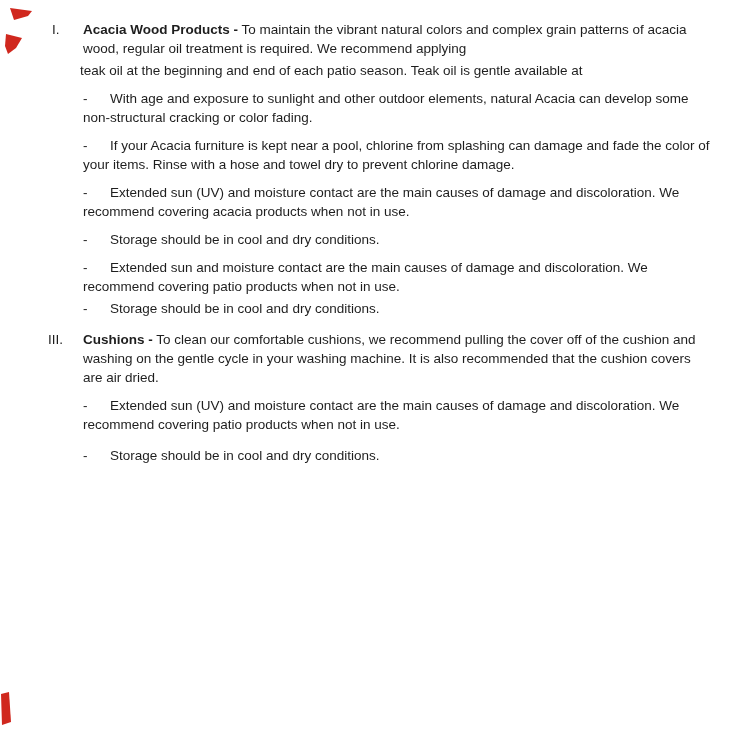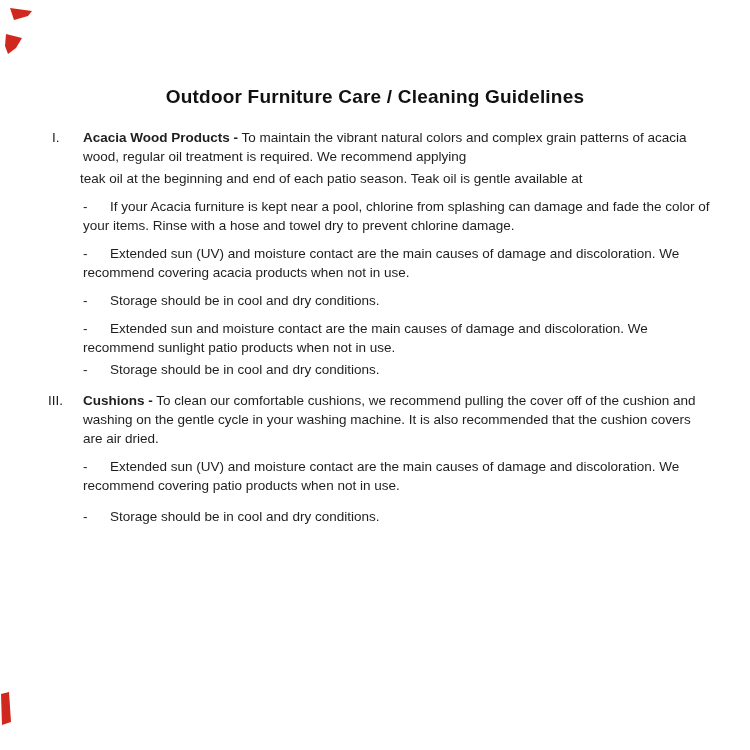--- a/index.html
+++ b/index.html
@@ -52,39 +52,39 @@
 <div class="page">
 
   <svg class="red-mark" style="left:4px; top:4px;" width="34" height="54" viewBox="0 0 34 54">
     <polygon points="6,4 28,7 24,12 10,16" fill="#d0281e"></polygon>
     <polygon points="2,30 18,34 12,44 4,50 1,42" fill="#d0281e"></polygon>
   </svg>
   <svg class="red-mark" style="left:0px; top:692px;" width="16" height="34" viewBox="0 0 16 34">
     <polygon points="1,2 9,0 11,30 2,33" fill="#d0281e"></polygon>
   </svg>
 
-  <h1 class="title">Outdoor Furniture Care / Cleaning Guidelines</h1>
 
   <div class="doc">
 
     <div class="section">
       <p class="lead first">
         <span class="numeral">I.</span>
         <span class="heading">Acacia Wood Products -</span>
         <span>To maintain the vibrant natural colors and complex grain patterns of acacia wood, regular oil treatment is required. We recommend applying</span>
       </p>
       <p class="sub shift-a">teak oil at the beginning and end of each patio season. Teak oil is gentle available at</p>
 
+      <p class="bullet"><span class="dash">-</span><span>With age and exposure to sunlight and other outdoor elements, natural Acacia can develop some non-structural cracking or color fading.</span></p>
       <p class="bullet"><span class="dash">-</span><span>If your Acacia furniture is kept near a pool, chlorine from splashing can damage and fade the color of your items. Rinse with a hose and towel dry to prevent chlorine damage.</span></p>
       <p class="bullet"><span class="dash">-</span><span>Extended sun (UV) and moisture contact are the main causes of damage and discoloration. We recommend covering acacia products when not in use.</span></p>
       <p class="bullet"><span class="dash">-</span><span>Storage should be in cool and dry conditions.</span></p>
     </div>
 
     <div class="section">
-      <p class="bullet"><span class="dash">-</span><span>Extended sun and moisture contact are the main causes of damage and discoloration. We recommend sunlight patio products when not in use.</span></p>
+      <p class="bullet"><span class="dash">-</span><span>Extended sun and moisture contact are the main causes of damage and discoloration. We recommend covering patio products when not in use.</span></p>
       <p class="bullet tight"><span class="dash">-</span><span>Storage should be in cool and dry conditions.</span></p>
     </div>
 
     <div class="section">
       <p class="lead">
         <span class="numeral wide">III.</span>
         <span class="heading">Cushions -</span>
         <span>To clean our comfortable cushions, we recommend pulling the cover off of the cushion and washing on the gentle cycle in your washing machine. It is also recommended that the cushion covers are air dried.</span>
       </p>
       <p class="bullet"><span class="dash">-</span><span>Extended sun (UV) and moisture contact are the main causes of damage and discoloration. We recommend covering patio products when not in use.</span></p>

